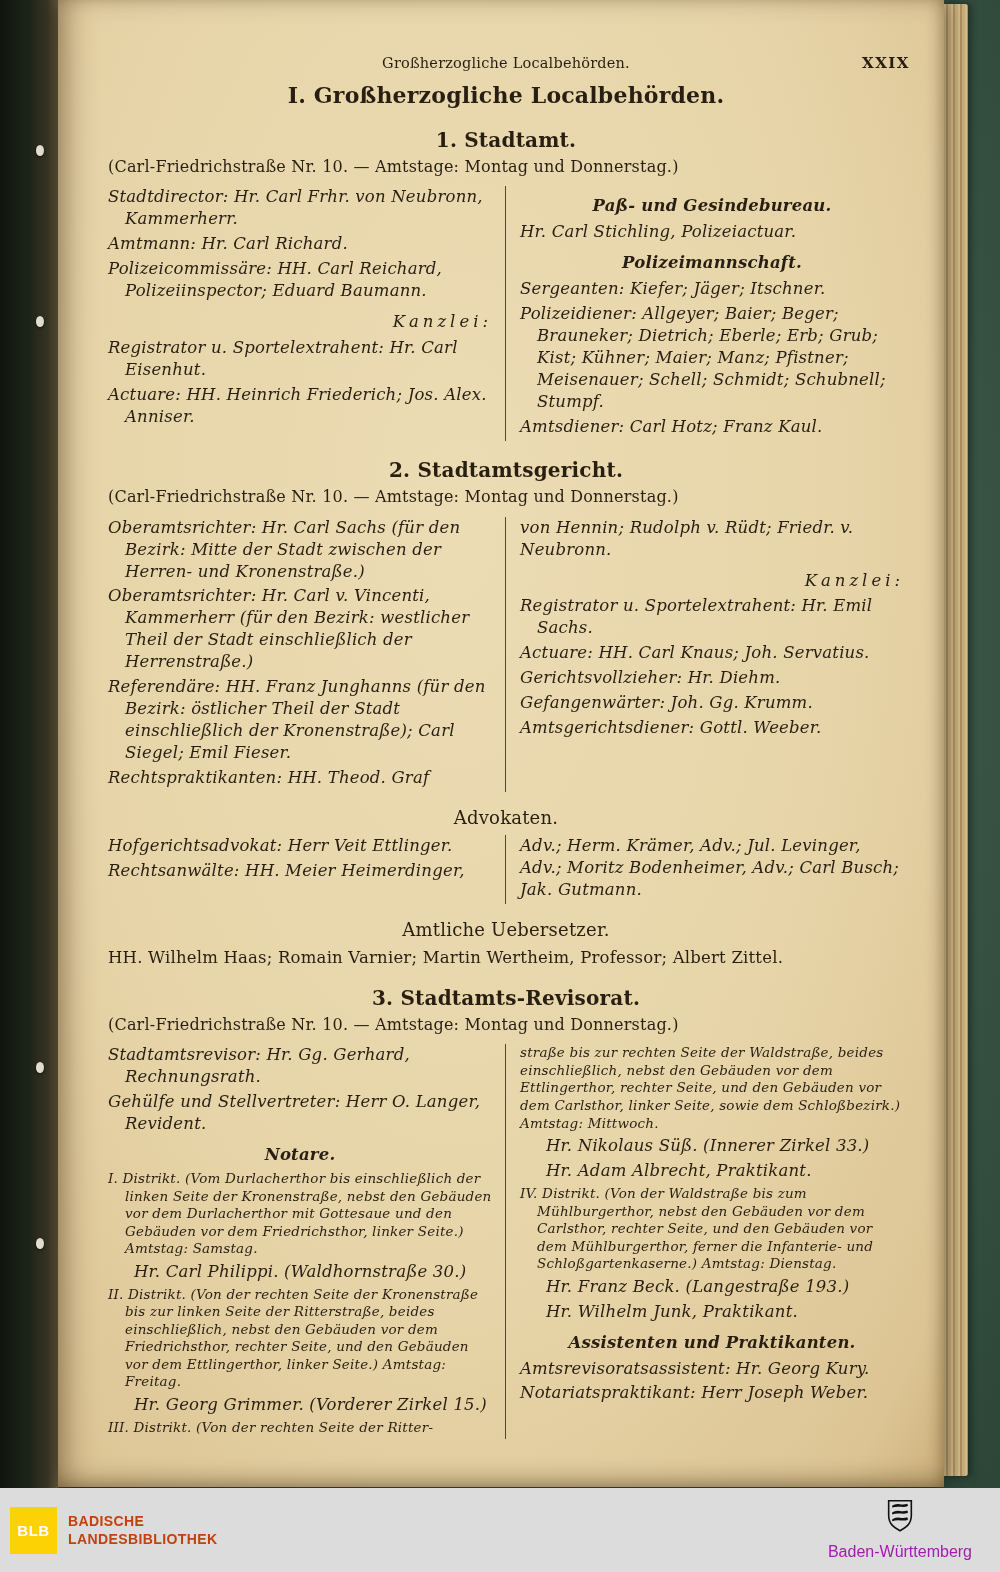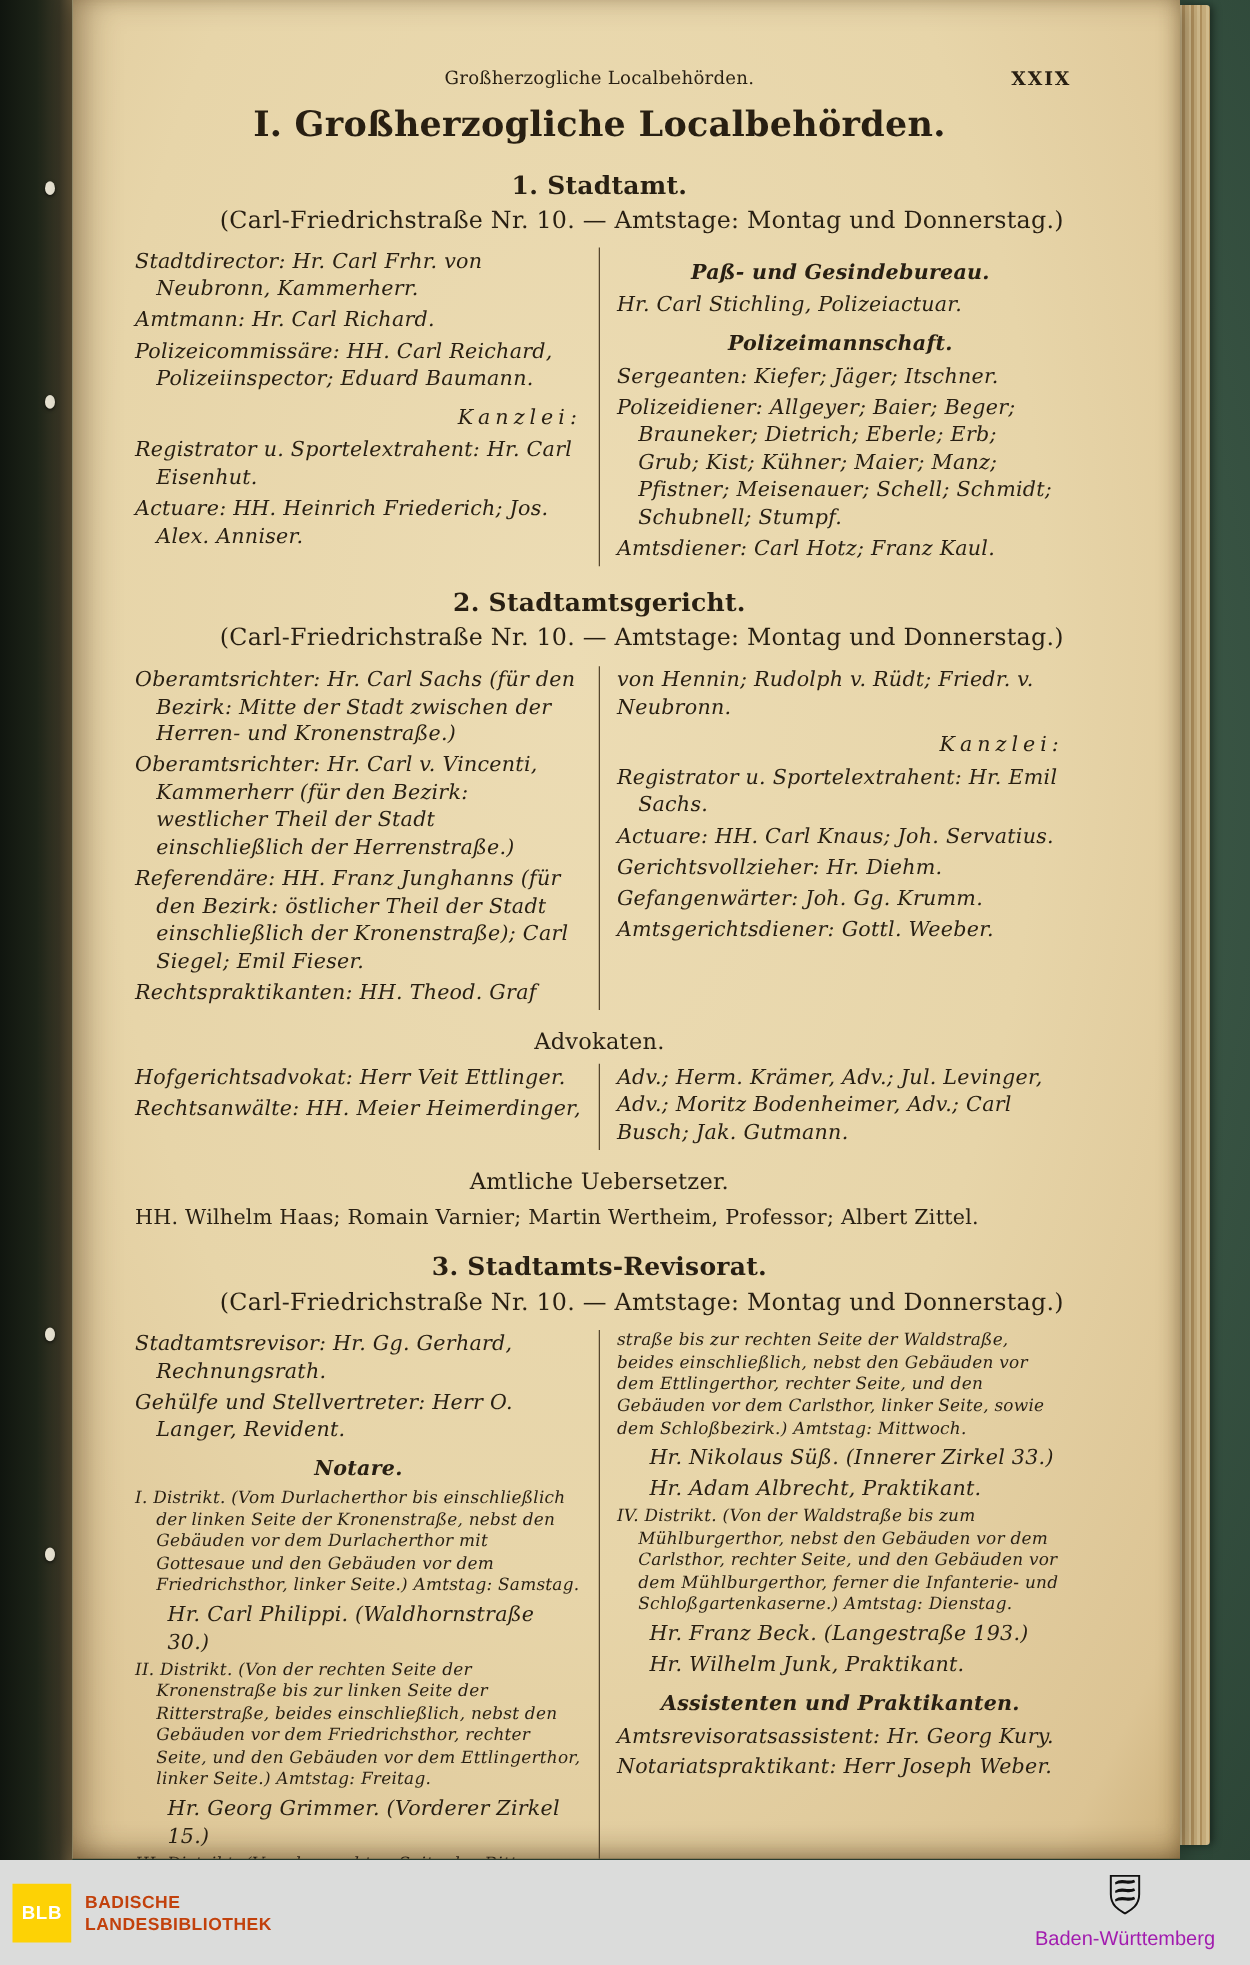--- a/index.html
+++ b/index.html
@@ -13,31 +13,31 @@
     background:#e9e4d3;box-shadow:0 1px 3px rgba(0,0,0,.65);}
   
   .stack{position:absolute;left:944px;top:4px;width:24px;height:1472px;
     background:repeating-linear-gradient(90deg,#d3bd8e 0 2px,#b2925e 2px 4px,#c8ae7c 4px 7px);
     box-shadow:2px 0 7px rgba(0,0,0,.45);border-radius:0 3px 3px 0;}
   .topwedge{position:absolute;top:0;left:660px;width:284px;height:42px;
     background:linear-gradient(180deg,#b3placeholder,#b3placeholder);
     background:linear-gradient(180deg,#bd9c6a 0%, #d8c394 55%, rgba(216,195,148,0) 100%);}
   
   .page{position:absolute;left:58px;top:0;width:886px;height:1487px;box-sizing:border-box;
-    padding:54px 93px 0 50px;overflow:hidden;color:#281f12;
+    padding:54px 40px 0 50px;overflow:hidden;color:#281f12;
     font-size:16.5px;line-height:1.33;letter-spacing:.2px;
     background:radial-gradient(ellipse at 45% 35%, #ecdcb4 0%, #e7d5a9 55%, #dcc494 90%, #cdb17c 100%);
     box-shadow:inset 16px 0 30px -8px rgba(70,45,15,.45), inset -8px 0 16px -6px rgba(70,45,15,.35),
                inset 0 -14px 24px -10px rgba(70,45,15,.35), 0 0 22px rgba(0,0,0,.5);}
   .runhead{position:relative;text-align:center;font-size:14.5px;margin-bottom:4px;}
   .pagenum{position:absolute;right:-6px;top:0;font-weight:bold;font-size:15px;letter-spacing:1.5px;}
-  h1.title{text-align:center;font-size:28px;margin:8px 0 16px;font-weight:700;}
+  h1.title{text-align:center;font-size:22px;margin:8px 0 16px;font-weight:700;}
   h2.sec{text-align:center;font-size:20px;font-weight:700;margin:16px 0 3px;}
   h3.subsec{text-align:center;font-size:18px;font-weight:400;margin:14px 0 5px;}
-  .addr{text-align:right;font-size:19px;margin:0 0 9px;}
+  .addr{text-align:left;font-size:16px;margin:0 0 9px;}
   .cols{display:flex;}
   .col{flex:1 1 0;min-width:0;font-style:italic;}
   .col.leftcol{padding-right:13px;}
   .col.rightcol{border-left:1px solid #55462e;padding-left:14px;}
   p{margin:0 0 3px;}
   .hang{padding-left:17px;text-indent:-17px;}
   .indent{padding-left:26px;}
   .small{font-size:13.5px;line-height:1.3;}
   .colhead{text-align:center;font-weight:700;margin:9px 0 4px;}
   .colcenter{text-align:right;margin:9px 0 4px;}

